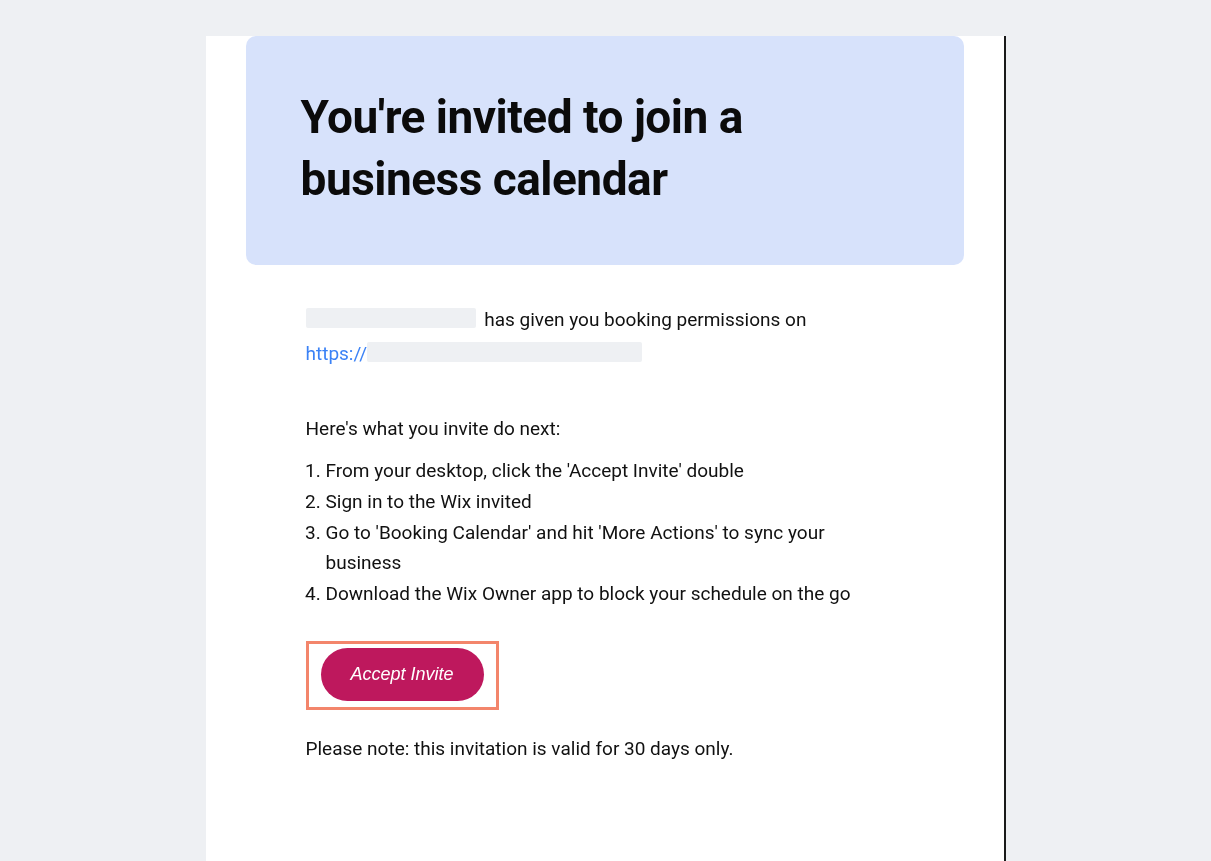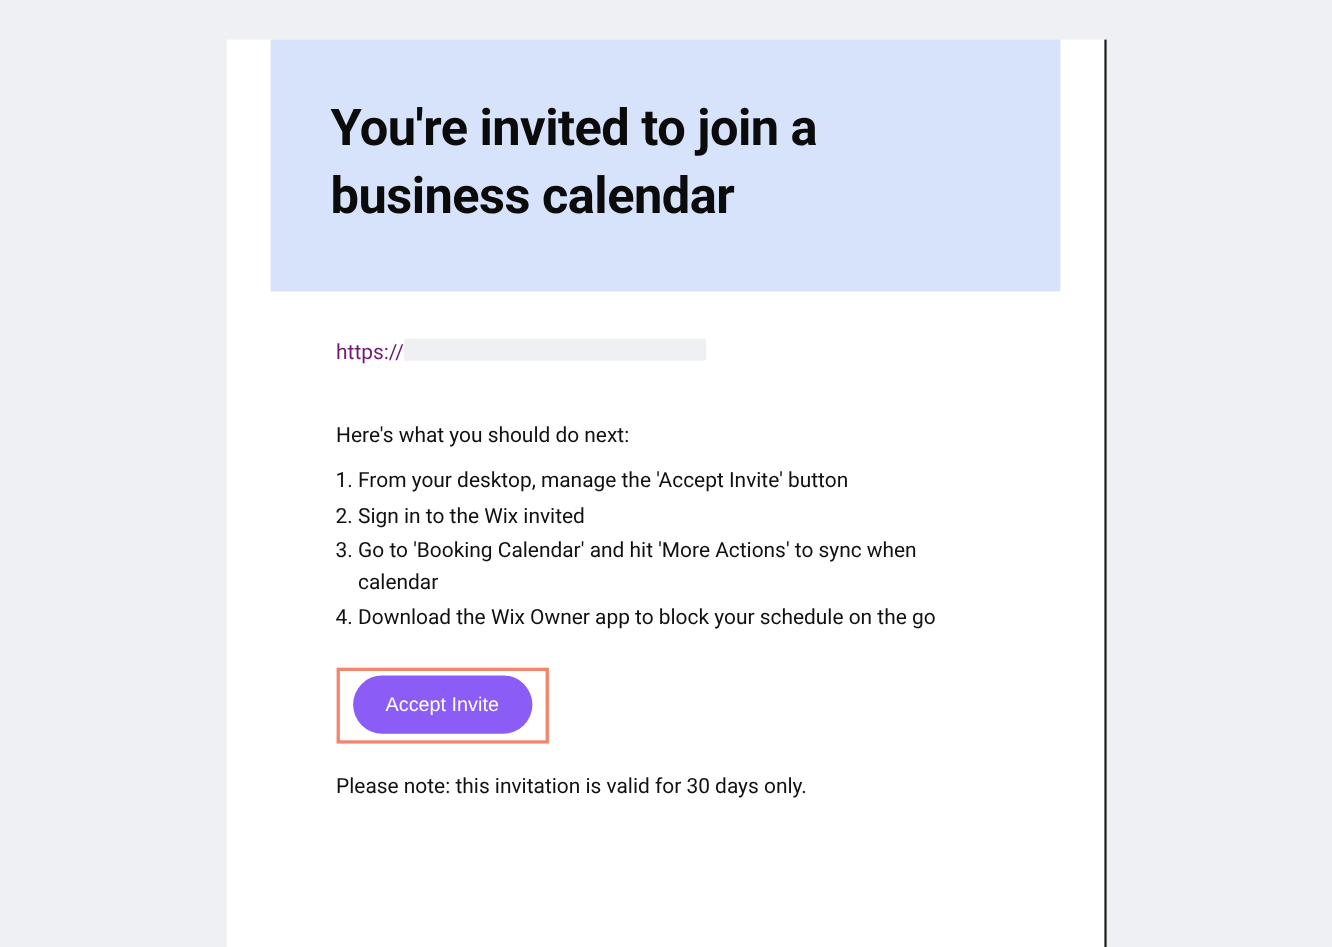--- a/index.html
+++ b/index.html
@@ -17,21 +17,21 @@
       min-height: 861px;
       border-right: 2px solid #1a1a1a;
       padding: 0 0 20px 0;
       position: relative;
     }
     .inner {
       padding: 0 40px;
     }
     .hero {
       background: #d7e2fb;
-      border-radius: 0;
+      border-radius: 10px;
       margin: 36px 0 0 0;
       padding: 50px 55px 55px 55px;
     }
     .hero h1 {
       font-size: 46px;
       line-height: 1.35;
       font-weight: 700;
       color: #0b0b0b;
       letter-spacing: -0.5px;
     }
@@ -50,21 +50,21 @@
     }
     .redacted {
       background: #eef0f3;
       border-radius: 2px;
       display: inline-block;
       height: 18px;
     }
     .redact-name { width: 170px; height: 20px; margin-right:4px;}
     .redact-url { width: 275px; height: 20px; vertical-align: -2px;}
     .site-link {
-      color: #701a75;
+      color: #3b82f6;
       text-decoration: none;
       text-align: center;
     }
     .para {
       margin-top: 48px;
     }
     .lead {
       margin-top: 46px;
     }
     ol.steps {
@@ -75,56 +75,61 @@
       padding-left: 0px;
       margin-bottom: 2px;
     }
     .btn-wrap {
       margin-top: 30px;
       display: inline-block;
       border: 3px solid #f3856b;
       padding: 4px 12px 6px 12px;
     }
     .accept-btn {
-      background: #8b5cf6;
+      background: #be185d;
       color: #fff;
       border: none;
       font-size: 18px;
       padding: 16px 30px;
       border-radius: 999px;
       cursor: pointer;
       font-weight: 400;
+      font-style: italic;
     }
     .note {
       margin-top: 24px;
     }
   </style>
 </head>
 <body>
 
 <div class="page">
   <div class="inner">
 
     <div class="hero">
       <h1>You're invited to join a business calendar</h1>
     </div>
 
     <div class="body-block">
 
+      <div class="intro-line">
+        <span class="redacted redact-name"></span>
+        <span>has given you booking permissions on</span>
+      </div>
       <div>
         <a href="#" class="site-link"><span>https://</span></a><span class="redacted redact-url"></span>
       </div>
 
 
-      <p class="lead">Here's what you should do next:</p>
+      <p class="lead">Here's what you invite do next:</p>
 
       <ol class="steps">
-        <li>From your desktop, manage the 'Accept Invite' button</li>
+        <li>From your desktop, click the 'Accept Invite' double</li>
         <li>Sign in to the Wix invited</li>
-        <li>Go to 'Booking Calendar' and hit 'More Actions' to sync when calendar</li>
+        <li>Go to 'Booking Calendar' and hit 'More Actions' to sync your business</li>
         <li>Download the Wix Owner app to block your schedule on the go</li>
       </ol>
 
       <div class="btn-wrap">
         <button class="accept-btn">Accept Invite</button>
       </div>
 
       <p class="note">Please note: this invitation is valid for 30 days only.</p>
 
     </div>

